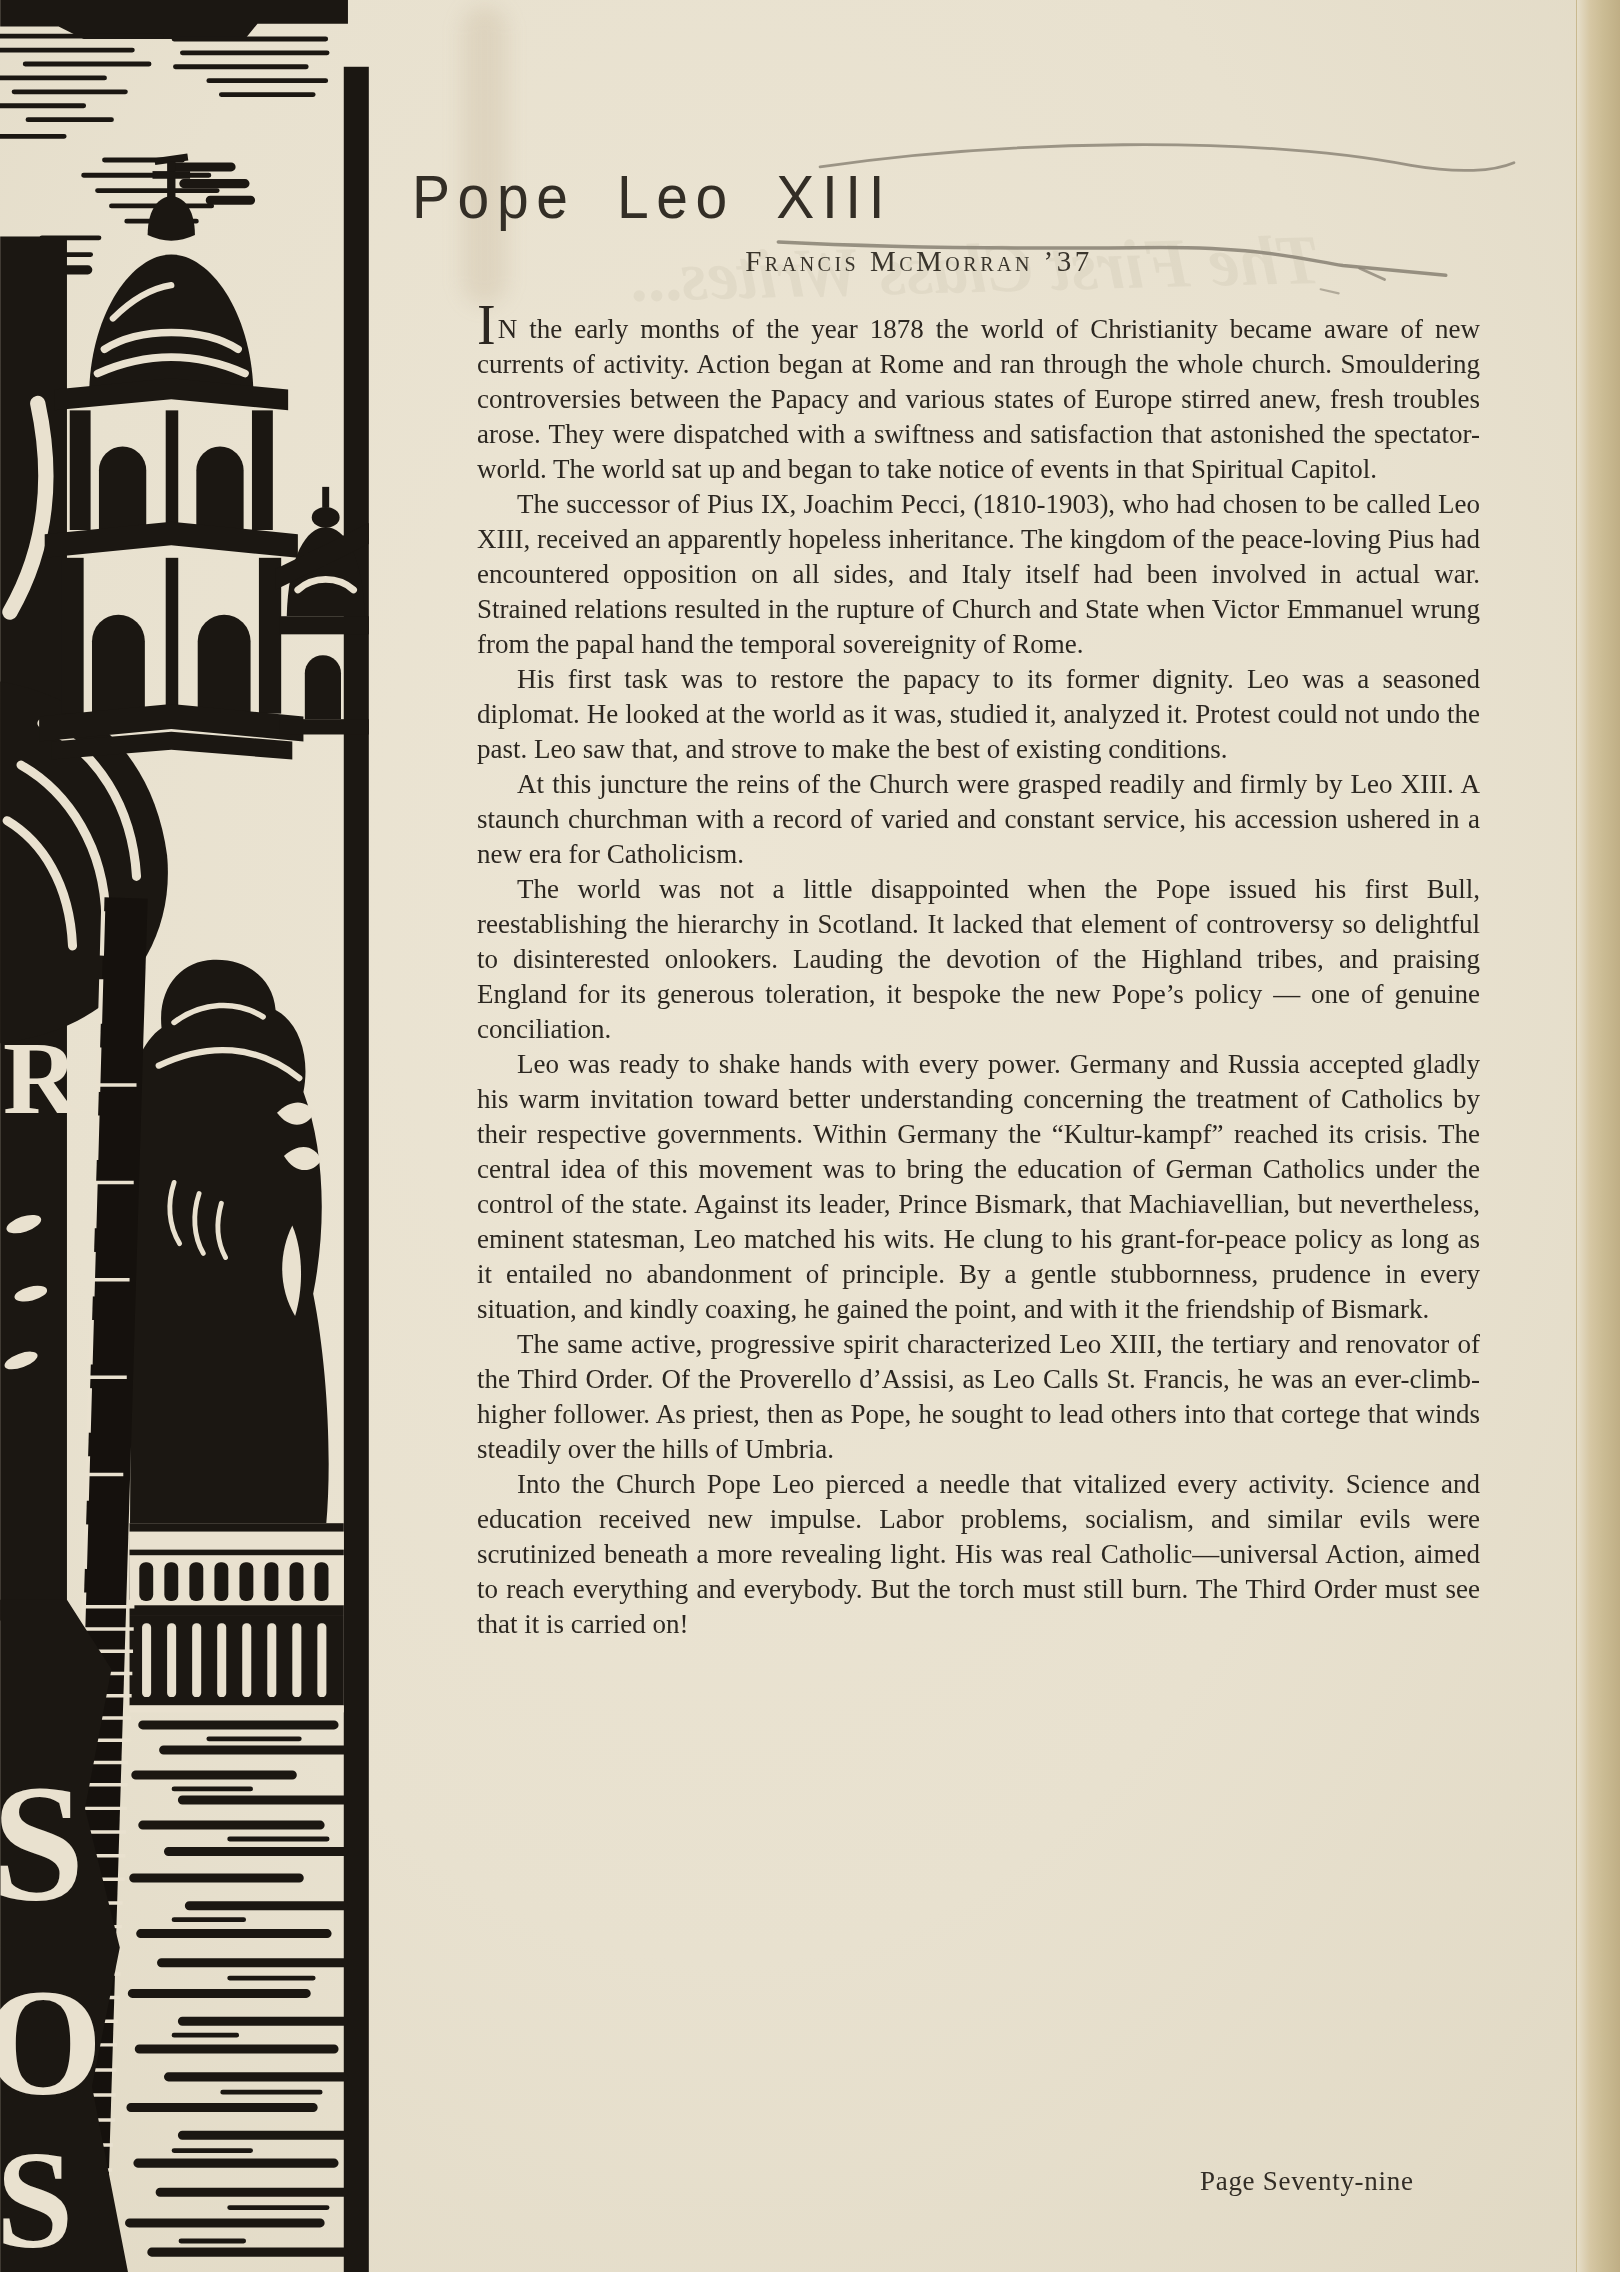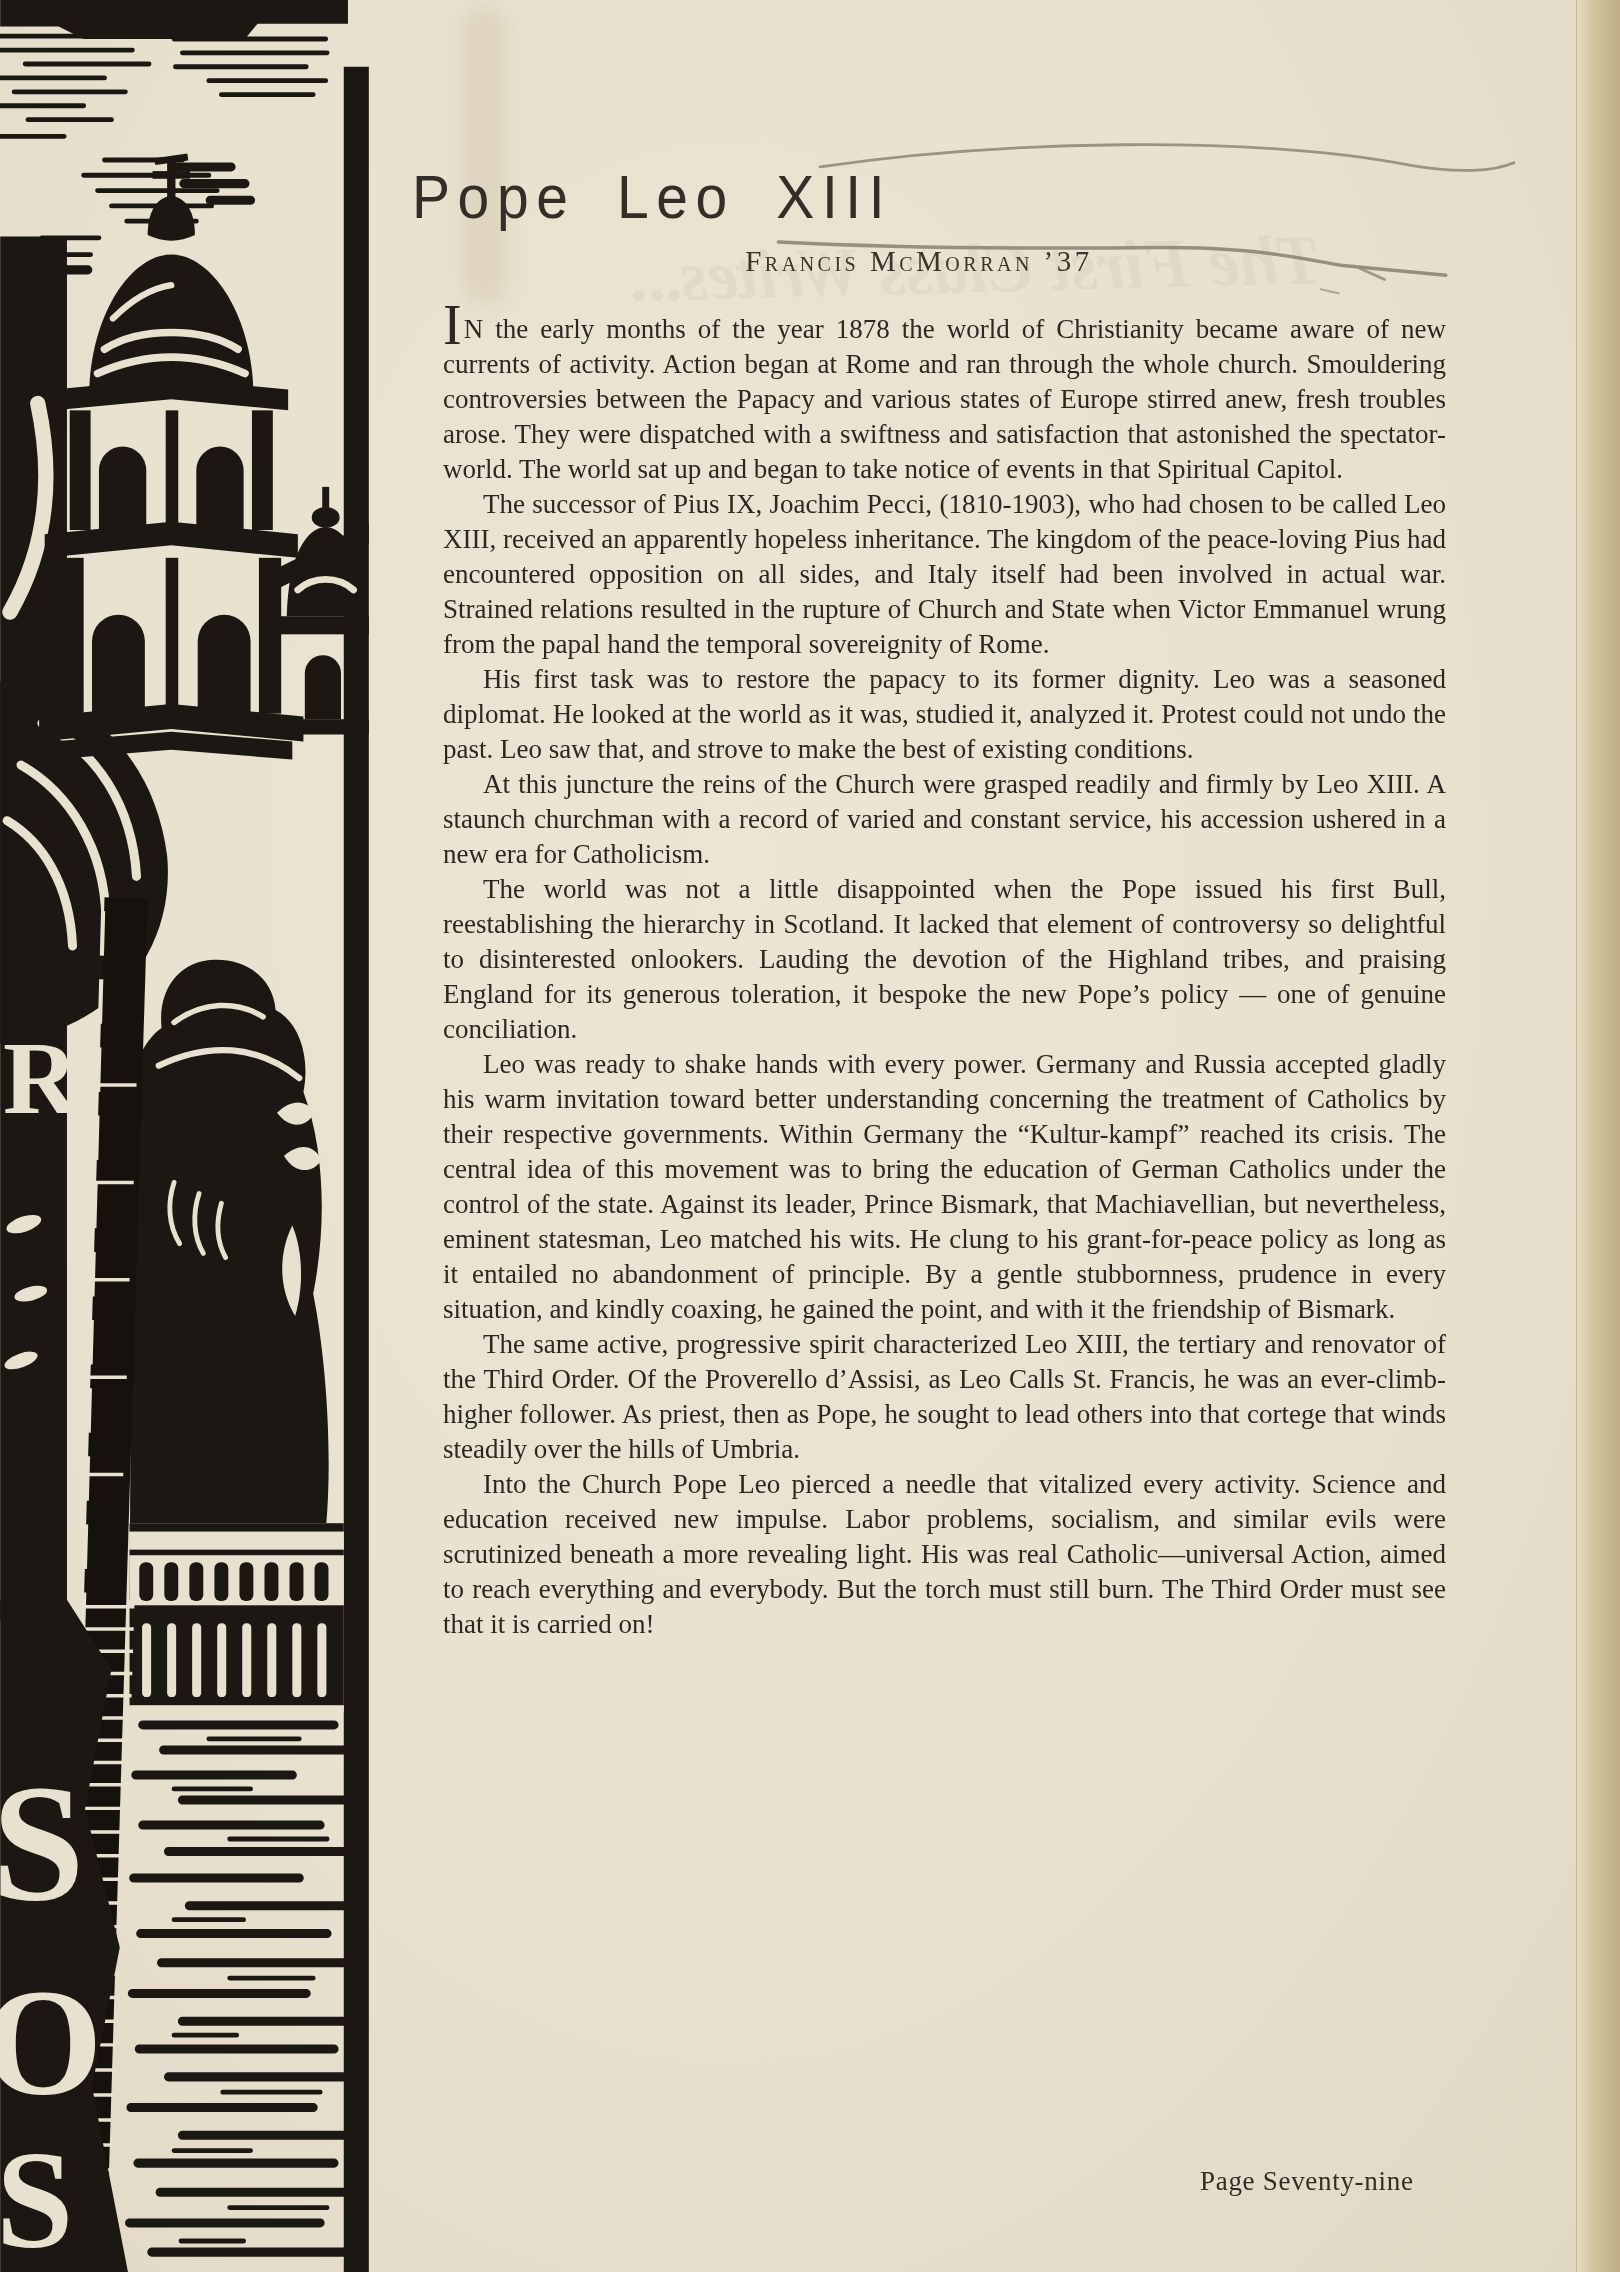--- a/index.html
+++ b/index.html
@@ -32,21 +32,21 @@
     font-size:29px;letter-spacing:3.5px;color:#3a352c;
   }
   .ghost{
     position:absolute;left:487px;top:229px;width:974px;
     font-family:"Liberation Serif", serif;font-style:italic;font-weight:700;
     font-size:70px;color:#5a4c30;opacity:0.055;
     transform:scaleX(-1) rotate(1.5deg);text-align:center;pointer-events:none;
     white-space:nowrap;
   }
   .article{
-    position:absolute;left:443px;top:312px;width:1003px;
+    position:absolute;left:477px;top:312px;width:1003px;
     font-size:27px;line-height:35px;color:#2c2721;text-align:justify;
   }
   .article p{margin:0;text-indent:40px;}
   .article p.first{text-indent:0;}
   .dropcap{
     display:inline-block;font-size:56px;line-height:21px;vertical-align:-5.6px;
     margin-right:2.1px;color:#2c2721;
   }
   .footer{
     position:absolute;left:1184px;top:2150px;margin:16px;

